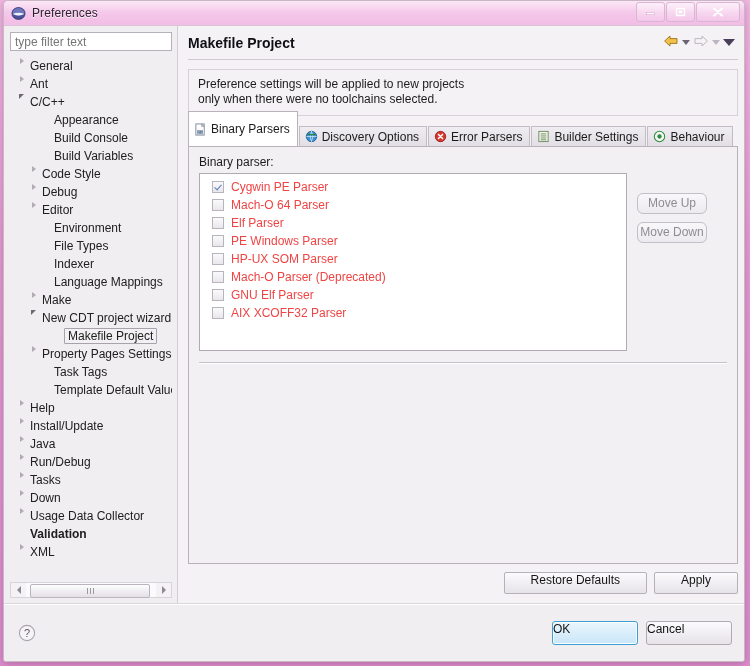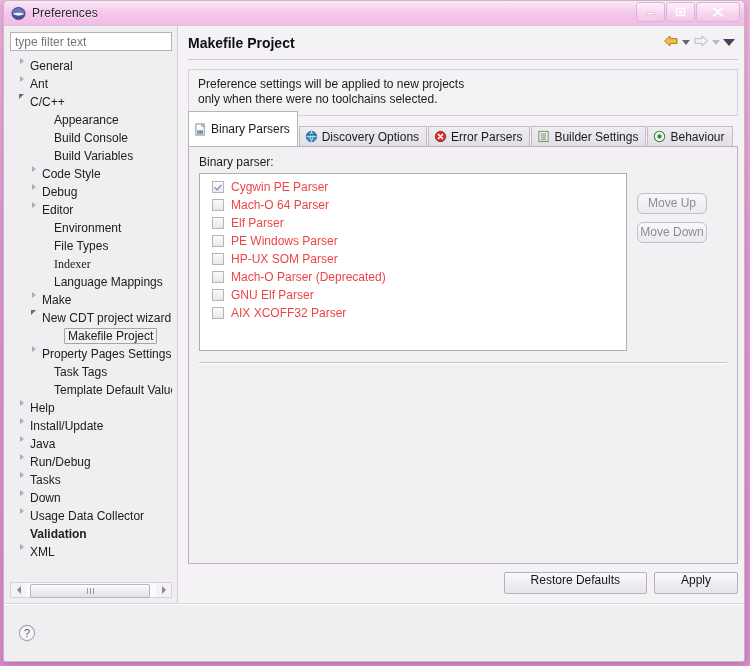--- a/index.html
+++ b/index.html
@@ -498,21 +498,21 @@
             <span class="tree-label">Editor</span>
           </div>
           <div class="tree-row" style="padding-left: 29px;">
             <span class="tw"></span>
             <span class="tree-label">Environment</span>
           </div>
           <div class="tree-row" style="padding-left: 29px;">
             <span class="tw"></span>
             <span class="tree-label">File Types</span>
           </div>
-          <div class="tree-row" style="padding-left: 29px; font-family: Liberation Serif, serif;">
+          <div class="tree-row" style="padding-left: 29px;">
             <span class="tw"></span>
             <span class="tree-label">Indexer</span>
           </div>
           <div class="tree-row" style="padding-left: 29px;">
             <span class="tw"></span>
             <span class="tree-label">Language Mappings</span>
           </div>
           <div class="tree-row" style="padding-left: 17px;">
             <span class="tw">
               <span class="arrow-collapsed"></span>
@@ -739,14 +739,18 @@
 
   <div id="footer">
     <div id="footer-sep"></div>
     <span id="help-icon">
       <svg width="18" height="18" viewBox="0 0 18 18">
         <circle cx="9" cy="9" r="7.6" fill="#f6f4f7" stroke="#a9a3ae" stroke-width="1.1"></circle>
         <text x="9" y="13.2" text-anchor="middle" font-family="Liberation Sans, sans-serif" font-size="11" fill="#5f5a66">?</text>
       </svg>
     </span>
     <div id="footer-spacer"></div>
+    <div id="footer-buttons">
+      <div class="fbtn default">OK</div>
+      <div class="fbtn">Cancel</div>
+    </div>
   </div>
 </div>
 
 </body></html>

